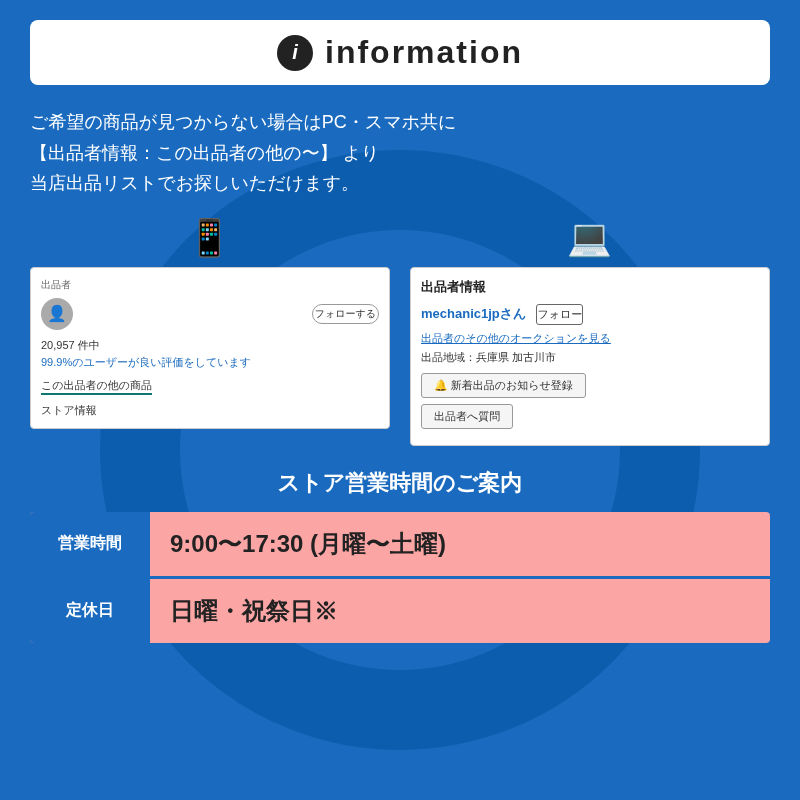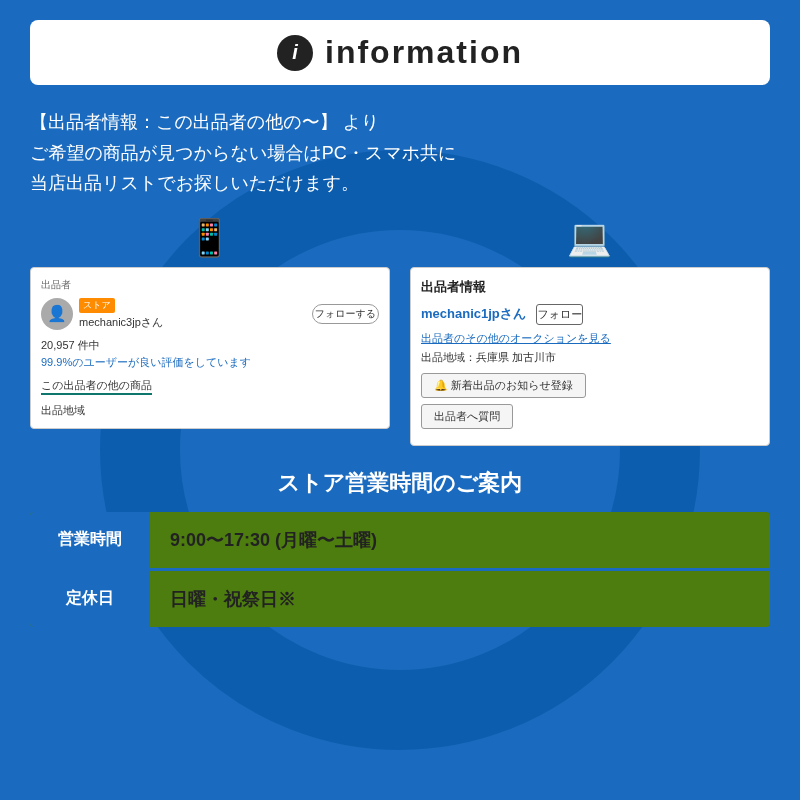--- a/index.html
+++ b/index.html
@@ -267,21 +267,21 @@
 
     .hours-title {
       text-align: center;
       color: white;
       font-size: 22px;
       font-weight: bold;
       margin-bottom: 14px;
     }
 
     .hours-table {
-      background: #4d7c0f;
+      background: #fca5a5;
       border-radius: 4px;
       overflow: hidden;
     }
 
     .hours-row {
       display: flex;
       align-items: stretch;
     }
 
     .hours-row + .hours-row {
@@ -294,21 +294,21 @@
       font-size: 16px;
       font-weight: bold;
       padding: 12px 18px;
       min-width: 120px;
       display: flex;
       align-items: center;
       justify-content: center;
     }
 
     .hours-value {
-      font-size: 18px;
+      font-size: 24px;
       font-weight: bold;
       color: #222;
       padding: 16px 20px;
       display: flex;
       align-items: center;
     }
 
     .footer-note {
       color: white;
       font-size: 13px;
@@ -321,46 +321,42 @@
 <div class="bg-circle"></div>
 
 <div class="container">
 
   <div class="info-header">
     <div class="info-icon">i</div>
     <span class="info-title">information</span>
   </div>
 
   <div class="main-text">
+    <div>ご希望の商品が見つからない場合はPC・スマホ共に</div>
     <div>【出品者情報：この出品者の他の〜】 より</div>
-    <div>ご希望の商品が見つからない場合はPC・スマホ共に</div>
     <div>当店出品リストでお探しいただけます。</div>
   </div>
 
   <div class="screenshots-section">
 
     <div class="screenshot-wrapper">
       <div class="device-icon">📱</div>
       <div class="screenshot-box screenshot-left">
         <div class="section-label">出品者</div>
         <div class="seller-row">
           <div class="seller-info">
             <div class="avatar">👤</div>
-            <div>
-              <div class="store-badge">ストア</div>
-              <div class="seller-name-left">mechanic3jpさん</div>
-            </div>
           </div>
           <div class="follow-btn">フォローする</div>
         </div>
         <div class="review-count">20,957 件中</div>
         <div class="review-pct">99.9%のユーザーが良い評価をしています</div>
         <div class="other-items-link">この出品者の他の商品</div>
         <br>
-        <div class="store-info-label">出品地域</div>
+        <div class="store-info-label">ストア情報</div>
       </div>
     </div>
 
     <div class="screenshot-wrapper">
       <div class="device-icon">💻</div>
       <div class="screenshot-box screenshot-right">
         <div class="section-label-r">出品者情報</div>
         <div class="seller-row-r">
           <span class="seller-name-r">mechanic1jpさん</span>
           <div class="follow-btn-r">フォロー</div>

